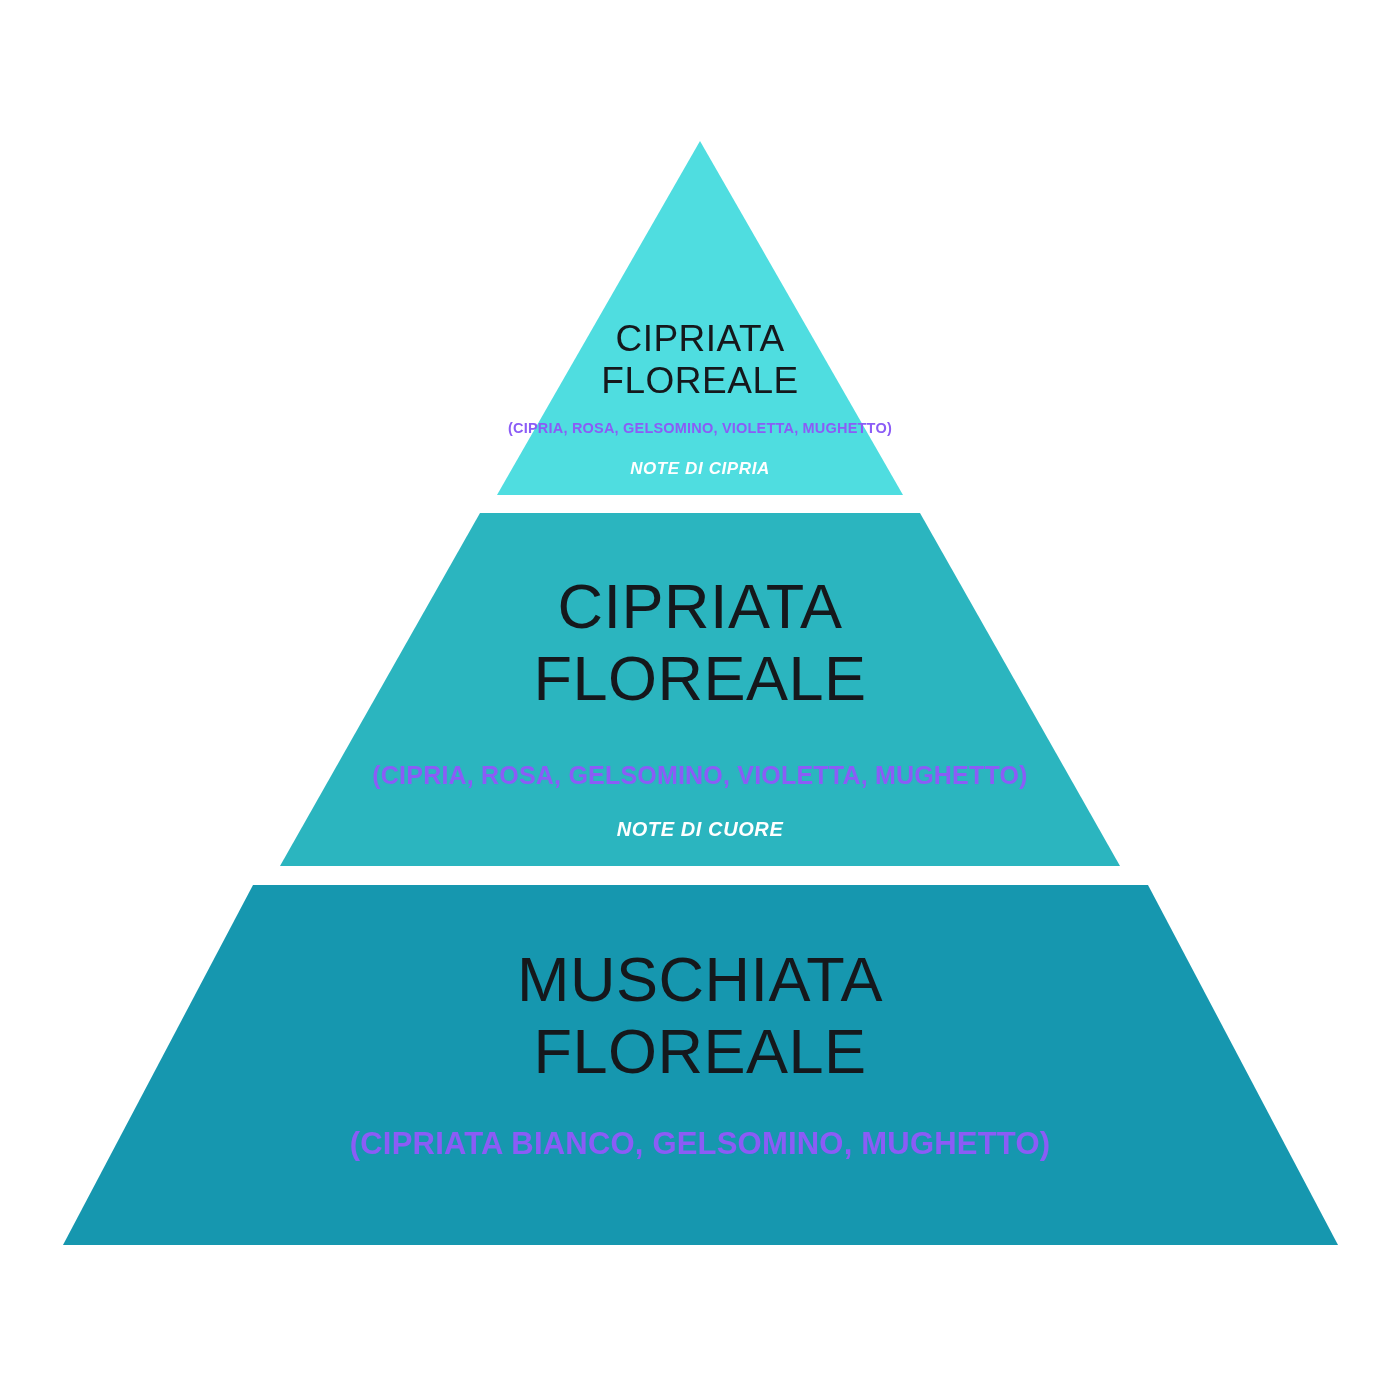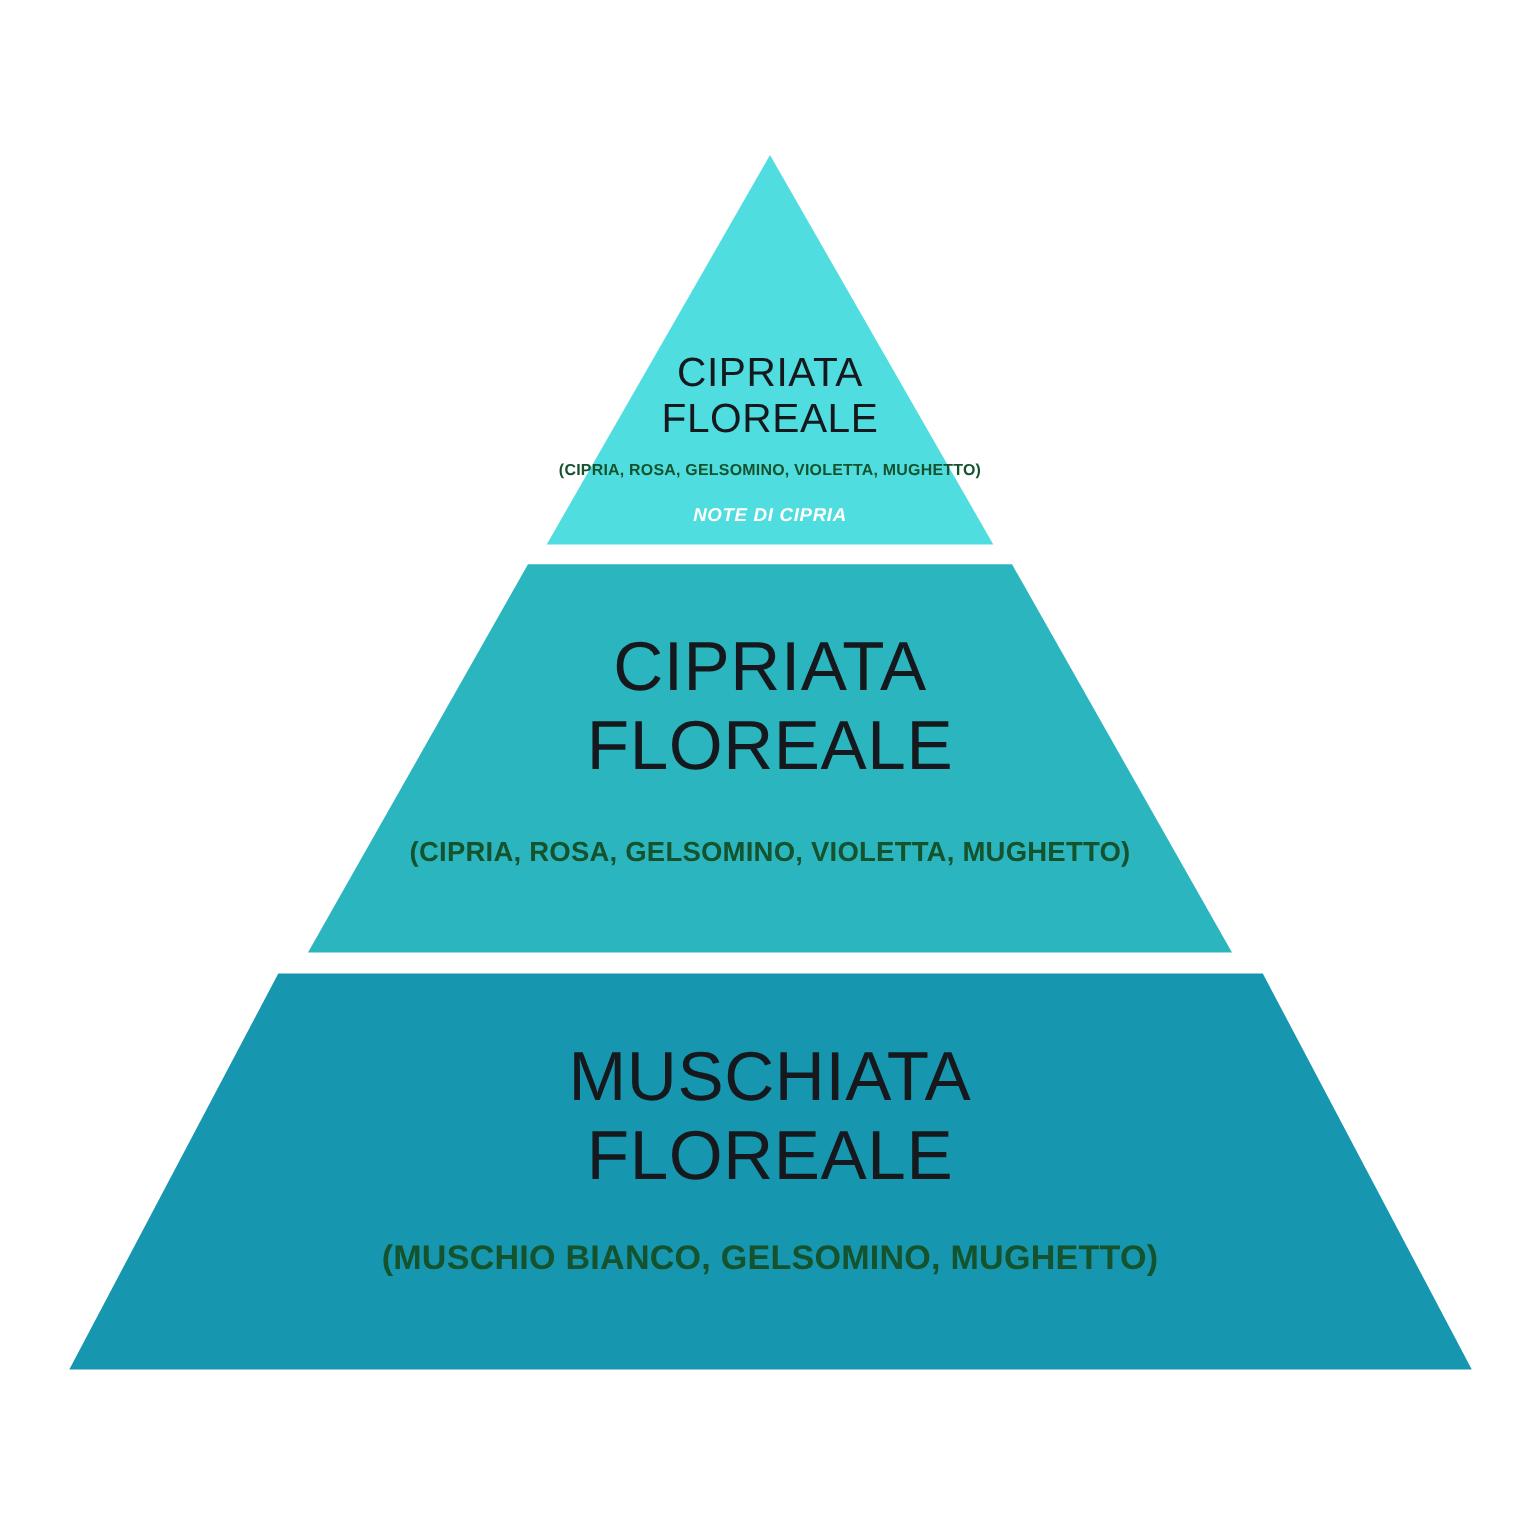--- a/index.html
+++ b/index.html
@@ -50,42 +50,42 @@
     color: #15181c;
     line-height: 1.14;
     letter-spacing: 0.5px;
     white-space: pre-line;
   }
 
   
   .tier-ingredients {
     font-family: "Liberation Sans", sans-serif;
     font-weight: 700;
-    color: #14532d;
+    color: #8b5cf6;
     letter-spacing: 0.2px;
   }
 
   
   .tier-note {
     font-family: "Liberation Sans", sans-serif;
     font-weight: 700;
     font-style: italic;
     color: #ffffff;
     letter-spacing: 0.6px;
   }
 
   
   .t1-title       { top: 318px;  font-size: 37px; }
   .t1-ingredients { top: 420px;  font-size: 14.5px; }
   .t1-note        { top: 459px;  font-size: 17px; }
 
   
   .t2-title       { top: 571px;  font-size: 63px; }
   .t2-ingredients { top: 761px;  font-size: 25px; }
-  .t2-note        { top: 818px;  font-size: 20px; margin-top: 48px; }
+  .t2-note        { top: 818px;  font-size: 20px; }
 
   
   .t3-title       { top: 944px;  font-size: 63px; }
   .t3-ingredients { top: 1126px; font-size: 31px; }
   .t3-note        { top: 1189px; font-size: 19px; }
 </style>
 </head>
 <body style="background: rgb(255, 255, 255);">
 
 <div id="pyramid-stage" style="background: rgb(255, 255, 255);">
@@ -104,15 +104,15 @@
   <div class="tier-text tier-title t2-title">CIPRIATA
 FLOREALE</div>
   <div class="tier-text tier-ingredients t2-ingredients">(CIPRIA, ROSA, GELSOMINO, VIOLETTA, MUGHETTO)</div>
   <div class="tier-text tier-note t2-note">NOTE DI CUORE</div>
 
   <svg class="tier" viewBox="0 0 1400 1400">
     <polygon class="tier-shape" points="253,885 1148,885 1338,1245 63,1245" fill="#1697AF"></polygon>
   </svg>
   <div class="tier-text tier-title t3-title">MUSCHIATA
 FLOREALE</div>
-  <div class="tier-text tier-ingredients t3-ingredients">(MUSCHIO BIANCO, GELSOMINO, MUGHETTO)</div>
+  <div class="tier-text tier-ingredients t3-ingredients">(CIPRIATA BIANCO, GELSOMINO, MUGHETTO)</div>
 
 </div>
 
 </body></html>

